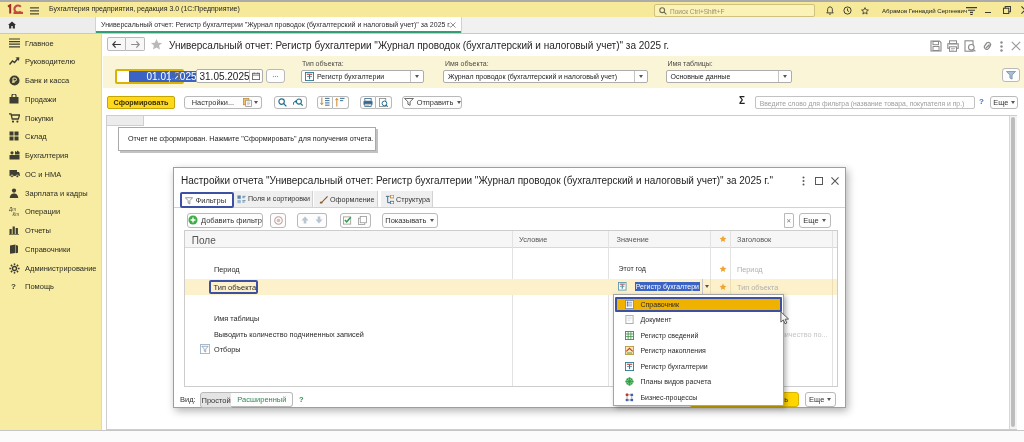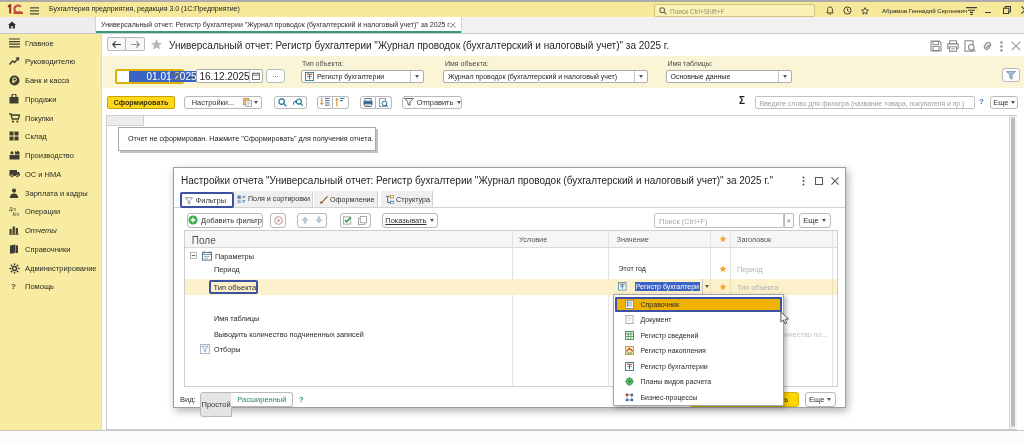--- a/index.html
+++ b/index.html
@@ -129,21 +129,21 @@
         <rect x="5.5" y="5.5" width="4" height="4" fill="#3e3e32"></rect>
       </svg>
       <span>Склад</span>
     </div>
   <div class="sbi" style="top:114.2px;">
       <svg width="11" height="10" viewBox="0 0 11 10">
         <rect x="0.5" y="5" width="10" height="4.5" fill="#3e3e32"></rect>
         <circle cx="3" cy="2.8" r="1.6" fill="#3e3e32"></circle>
         <path d="M6 4.5 L6 1 L8 2 L8 0.5 L10.5 2 L10.5 4.5" fill="#3e3e32"></path>
       </svg>
-      <span>Производство</span>
+      <span>Бухгалтерия</span>
     </div>
   <div class="sbi" style="top:132.9px;">
       <svg width="11" height="9" viewBox="0 0 11 9">
         <path d="M0.5 1 L8 1 L8 3 L10 3 L10.8 5 L10.8 7 L0.5 7 Z" fill="#3e3e32"></path>
         <circle cx="3" cy="7.3" r="1.3" fill="#3e3e32" stroke="#f7eca1" stroke-width="0.7"></circle>
         <circle cx="8.3" cy="7.3" r="1.3" fill="#3e3e32" stroke="#f7eca1" stroke-width="0.7"></circle>
       </svg>
       <span>ОС и НМА</span>
     </div>
   <div class="sbi" style="top:151.7px;padding-left:27px;">
@@ -153,21 +153,21 @@
       </svg>
       <span>Зарплата и кадры</span>
     </div>
   <div class="sbi" style="top:170.4px;">
       <svg width="11" height="10" viewBox="0 0 11 10">
         <text x="0" y="4.5" font-size="4.6" font-family="Liberation Sans" fill="#3e3e32" font-style="italic">Дт</text>
         <text x="3.5" y="9.5" font-size="4.6" font-family="Liberation Sans" fill="#3e3e32" font-style="italic">Кт</text>
       </svg>
       <span>Операции</span>
     </div>
-  <div class="sbi" style="top:189.2px;font-style:italic;">
+  <div class="sbi" style="top:189.2px;">
       <svg width="10" height="10" viewBox="0 0 10 10">
         <rect x="0.5" y="4" width="2.2" height="5" fill="#3e3e32"></rect>
         <rect x="3.6" y="1.5" width="2.2" height="7.5" fill="#3e3e32"></rect>
         <rect x="6.7" y="3" width="2.2" height="6" fill="#3e3e32"></rect>
         <path d="M0 9.7 L10 9.7" stroke="#3e3e32" stroke-width="0.8"></path>
       </svg>
       <span>Отчеты</span>
     </div>
   <div class="sbi" style="top:207.9px;text-align:right;">
       <svg width="10" height="10" viewBox="0 0 10 10">
@@ -251,21 +251,21 @@
       <svg style="position:absolute;left:1.5px;top:1.5px;" width="8" height="8" viewBox="0 0 9 9">
           <rect x="0.5" y="1.5" width="8" height="7" fill="none" stroke="#666" stroke-width="1"></rect>
           <path d="M0.5 3.5 L8.5 3.5" stroke="#666" stroke-width="1"></path>
           <path d="M2.5 0.5 L2.5 2 M6.5 0.5 L6.5 2" stroke="#666" stroke-width="1"></path>
         </svg>
     </div>
   </div>
   <div class="abs txt" style="left:85px;top:15px;color:#333;font-size:10px;">–</div>
 
   <div class="combo" style="left:93px;top:13px;width:67px;height:14px;">
-    <span class="abs txt" style="left:2.5px;top:0.5px;color:#222;font-size:10px;">16.12.2025</span>
+    <span class="abs txt" style="left:2.5px;top:0.5px;color:#222;font-size:10px;">31.05.2025</span>
     <div class="abs" style="right:0;top:0;bottom:0;width:12px;border-left:1px solid #c4c4c4;">
       <svg style="position:absolute;left:1.5px;top:1.5px;" width="8" height="8" viewBox="0 0 9 9">
           <rect x="0.5" y="1.5" width="8" height="7" fill="none" stroke="#666" stroke-width="1"></rect>
           <path d="M0.5 3.5 L8.5 3.5" stroke="#666" stroke-width="1"></path>
           <path d="M2.5 0.5 L2.5 2 M6.5 0.5 L6.5 2" stroke="#666" stroke-width="1"></path>
         </svg>
     </div>
   </div>
   <div class="btn" style="left:163px;top:13px;width:19px;height:14px;font-size:8px;color:#444;padding-bottom:4px;">...</div>
 
@@ -462,24 +462,21 @@
           <rect x="0.5" y="1" width="8" height="8" fill="#fff" stroke="#999" stroke-width="0.9"></rect>
           <path d="M2 4.5 L4 6.5 L8.5 1.5" stroke="#2f9e43" stroke-width="1.6" fill="none"></path>
         </svg>
       </div>
     <div class="btn" style="left:181px;top:4.5px;width:16px;height:15px;border-left:none;border-radius:0 3px 3px 0;">
         <svg width="9" height="9" viewBox="0 0 10 10">
           <rect x="0.5" y="2.5" width="7" height="7" fill="#fff" stroke="#999" stroke-width="0.9"></rect>
           <rect x="2.5" y="0.5" width="7" height="7" fill="#fff" stroke="#999" stroke-width="0.9"></rect>
         </svg>
       </div>
-    <div class="btn" style="left:207.6px;top:4.5px;width:56.5px;height:15px;font-size:7.5px;text-decoration:underline;">Показывать<div class="down" style="margin-left:4px;"></div></div>
-    <div class="abs" style="left:480px;top:4.5px;width:130px;height:15px;background:#fff;border:1px solid #c2c2c2;border-radius:2px 0 0 2px;box-sizing:border-box;">
-      <span class="abs txt" style="left:4px;top:3.5px;color:#a8a8a8;font-size:7.5px;">Поиск (Ctrl+F)</span>
-    </div>
+    <div class="btn" style="left:207.6px;top:4.5px;width:56.5px;height:15px;font-size:7.5px;">Показывать<div class="down" style="margin-left:4px;"></div></div>
     <div class="btn" style="left:609.8px;top:4.5px;width:10px;height:15px;border-radius:0 2px 2px 0;font-size:6px;color:#777;">✕</div>
     <div class="btn" style="left:624.5px;top:4.5px;width:32px;height:15px;font-size:7.5px;">Еще<div class="down" style="margin-left:3px;"></div></div>
   </div>
 
   <div class="abs" style="left:10px;top:62px;width:652px;height:155px;border:1px solid #cdcdcd;box-sizing:content-box;">
 
     <div class="abs" style="left:0;top:0;width:652px;height:17px;background:#f6f6f6;border-bottom:1px solid #d9d9d9;box-sizing:border-box;">
       <span class="abs txt" style="left:6.8px;top:4px;font-size:10px;color:#555;">Поле</span>
       <span class="abs txt" style="left:334px;top:4px;font-size:7.3px;color:#555;">Условие</span>
       <span class="abs txt" style="left:431.5px;top:4px;font-size:7.3px;color:#555;">Значение</span>
@@ -488,33 +485,20 @@
         </svg>
       <span class="abs txt" style="left:552px;top:4px;font-size:7.3px;color:#555;">Заголовок</span>
     </div>
 
     <div class="abs" style="left:327px;top:0;width:1px;height:155px;background:#e2e2e2;"></div>
     <div class="abs" style="left:423px;top:0;width:1px;height:155px;background:#e2e2e2;"></div>
     <div class="abs" style="left:525px;top:0;width:1px;height:155px;background:#e2e2e2;"></div>
     <div class="abs" style="left:545px;top:0;width:1px;height:155px;background:#e2e2e2;"></div>
     <div class="abs" style="left:646.5px;top:0;width:1px;height:155px;background:#e2e2e2;"></div>
 
-    <div class="abs" style="left:0;top:17px;width:652px;height:15.5px;">
-      <svg class="abs" style="left:5px;top:4px;" width="7" height="7" viewBox="0 0 8 8">
-          <rect x="0.5" y="0.5" width="7" height="7" fill="#fff" stroke="#9a9a9a" stroke-width="0.8"></rect>
-          <path d="M2 4 L6 4" stroke="#555" stroke-width="1"></path>
-        </svg>
-      <svg class="abs" style="left:16.5px;top:2.5px;" width="10" height="10" viewBox="0 0 11 11">
-          <rect x="0.5" y="1.5" width="10" height="8.5" fill="#fff" stroke="#3b6f92" stroke-width="1"></rect>
-          <path d="M0.5 3.8 L10.5 3.8" stroke="#3b6f92" stroke-width="0.8"></path>
-          <path d="M2.5 0.5 L2.5 2.5 M8.5 0.5 L8.5 2.5" stroke="#c23b2e" stroke-width="1"></path>
-          <path d="M2.5 6 h6 M2.5 8 h4" stroke="#888" stroke-width="0.8"></path>
-        </svg>
-      <span class="abs txt" style="left:30px;top:4px;font-size:7.3px;color:#2a2a2a;">Параметры</span>
-    </div>
     <div class="abs" style="left:0;top:30px;width:652px;height:15.5px;">
       <span class="abs txt" style="left:29px;top:4px;font-size:7.3px;color:#2a2a2a;">Период</span>
       <span class="abs txt" style="left:433.5px;top:4px;font-size:7px;color:#2a2a2a;">Этот год</span>
       <svg class="abs" style="left:533.5px;top:3.5px;" width="8" height="8" viewBox="0 0 11 11">
           <path d="M5.5 0.8 L6.9 3.9 L10.2 4.2 L7.7 6.4 L8.4 9.7 L5.5 7.9 L2.6 9.7 L3.3 6.4 L0.8 4.2 L4.1 3.9 Z" fill="#f0a432"></path>
         </svg>
       <span class="abs txt" style="left:552px;top:4px;font-size:7.3px;color:#b0b0b0;">Период</span>
     </div>
     <div class="abs" style="left:0;top:48px;width:652px;height:15.5px;background:#fdf1cc;">
       <div class="abs" style="left:24px;top:1px;width:49px;height:13.5px;border:2px solid #3d51a3;border-radius:2px;box-sizing:border-box;">
@@ -548,21 +532,21 @@
       <svg class="abs" style="left:15px;top:3px;" width="10" height="10" viewBox="0 0 11 11">
           <rect x="0.5" y="0.5" width="10" height="10" fill="#fff" stroke="#9db6cc" stroke-width="1"></rect>
           <path d="M2 2.5 L9 2.5 L6.3 5.5 L6.3 8.8 L4.7 7.9 L4.7 5.5 Z" fill="none" stroke="#8a9bb0" stroke-width="0.9"></path>
         </svg>
       <span class="abs txt" style="left:29px;top:4px;font-size:7.3px;color:#2a2a2a;">Отборы</span>
     </div>
   </div>
 
   <div class="abs" style="left:0;top:219px;width:671px;height:22px;">
     <span class="abs txt" style="left:6px;top:8px;font-size:7.5px;color:#333;">Вид:</span>
-    <div class="btn" style="left:25.9px;top:5px;width:32.5px;height:25px;background:#e4e4e4;border-radius:3px 0 0 3px;font-size:7.5px;">Простой</div>
+    <div class="btn" style="left:25.9px;top:5px;width:32.5px;height:16px;background:#e4e4e4;border-radius:3px 0 0 3px;font-size:7.5px;">Простой</div>
     <div class="btn" style="left:57.4px;top:5px;width:62px;height:14.5px;border-left:none;border-radius:0 3px 3px 0;font-size:7.5px;color:#2e8b57;">Расширенный</div>
     <span class="abs" style="left:125px;top:8px;color:#2e8b57;font-size:7.5px;font-weight:bold;">?</span>
     <div class="abs" style="left:515px;top:5px;width:110px;height:14.5px;background:#ffd600;border:1px solid #d8b200;border-radius:3px;box-sizing:border-box;display:flex;align-items:center;justify-content:center;">
         <span style="font-size:7.5px;color:#2b2b20;white-space:nowrap;">Закрыть и сформировать</span>
       </div>
     <div class="btn" style="left:630.7px;top:5px;width:31px;height:14.5px;font-size:7.5px;">Еще<div class="down" style="margin-left:3px;"></div></div>
   </div>
 </div>
 
 <div class="abs" id="menu" style="left:612.5px;top:294px;width:171px;height:112px;background:#fff;border:1px solid #a5a5a5;box-sizing:border-box;box-shadow:2px 2px 5px rgba(0,0,0,0.3);">

